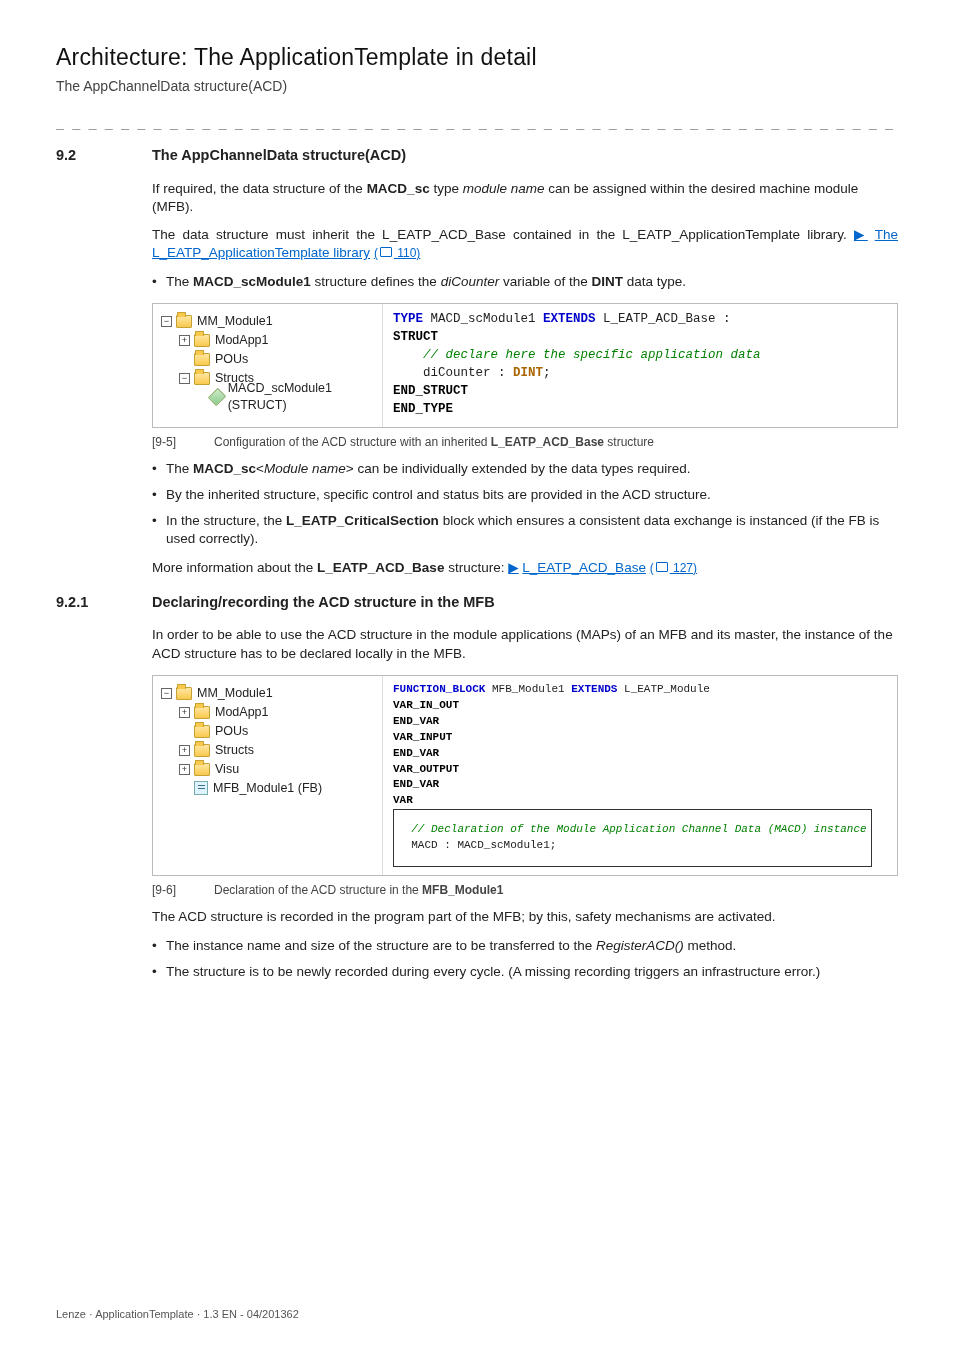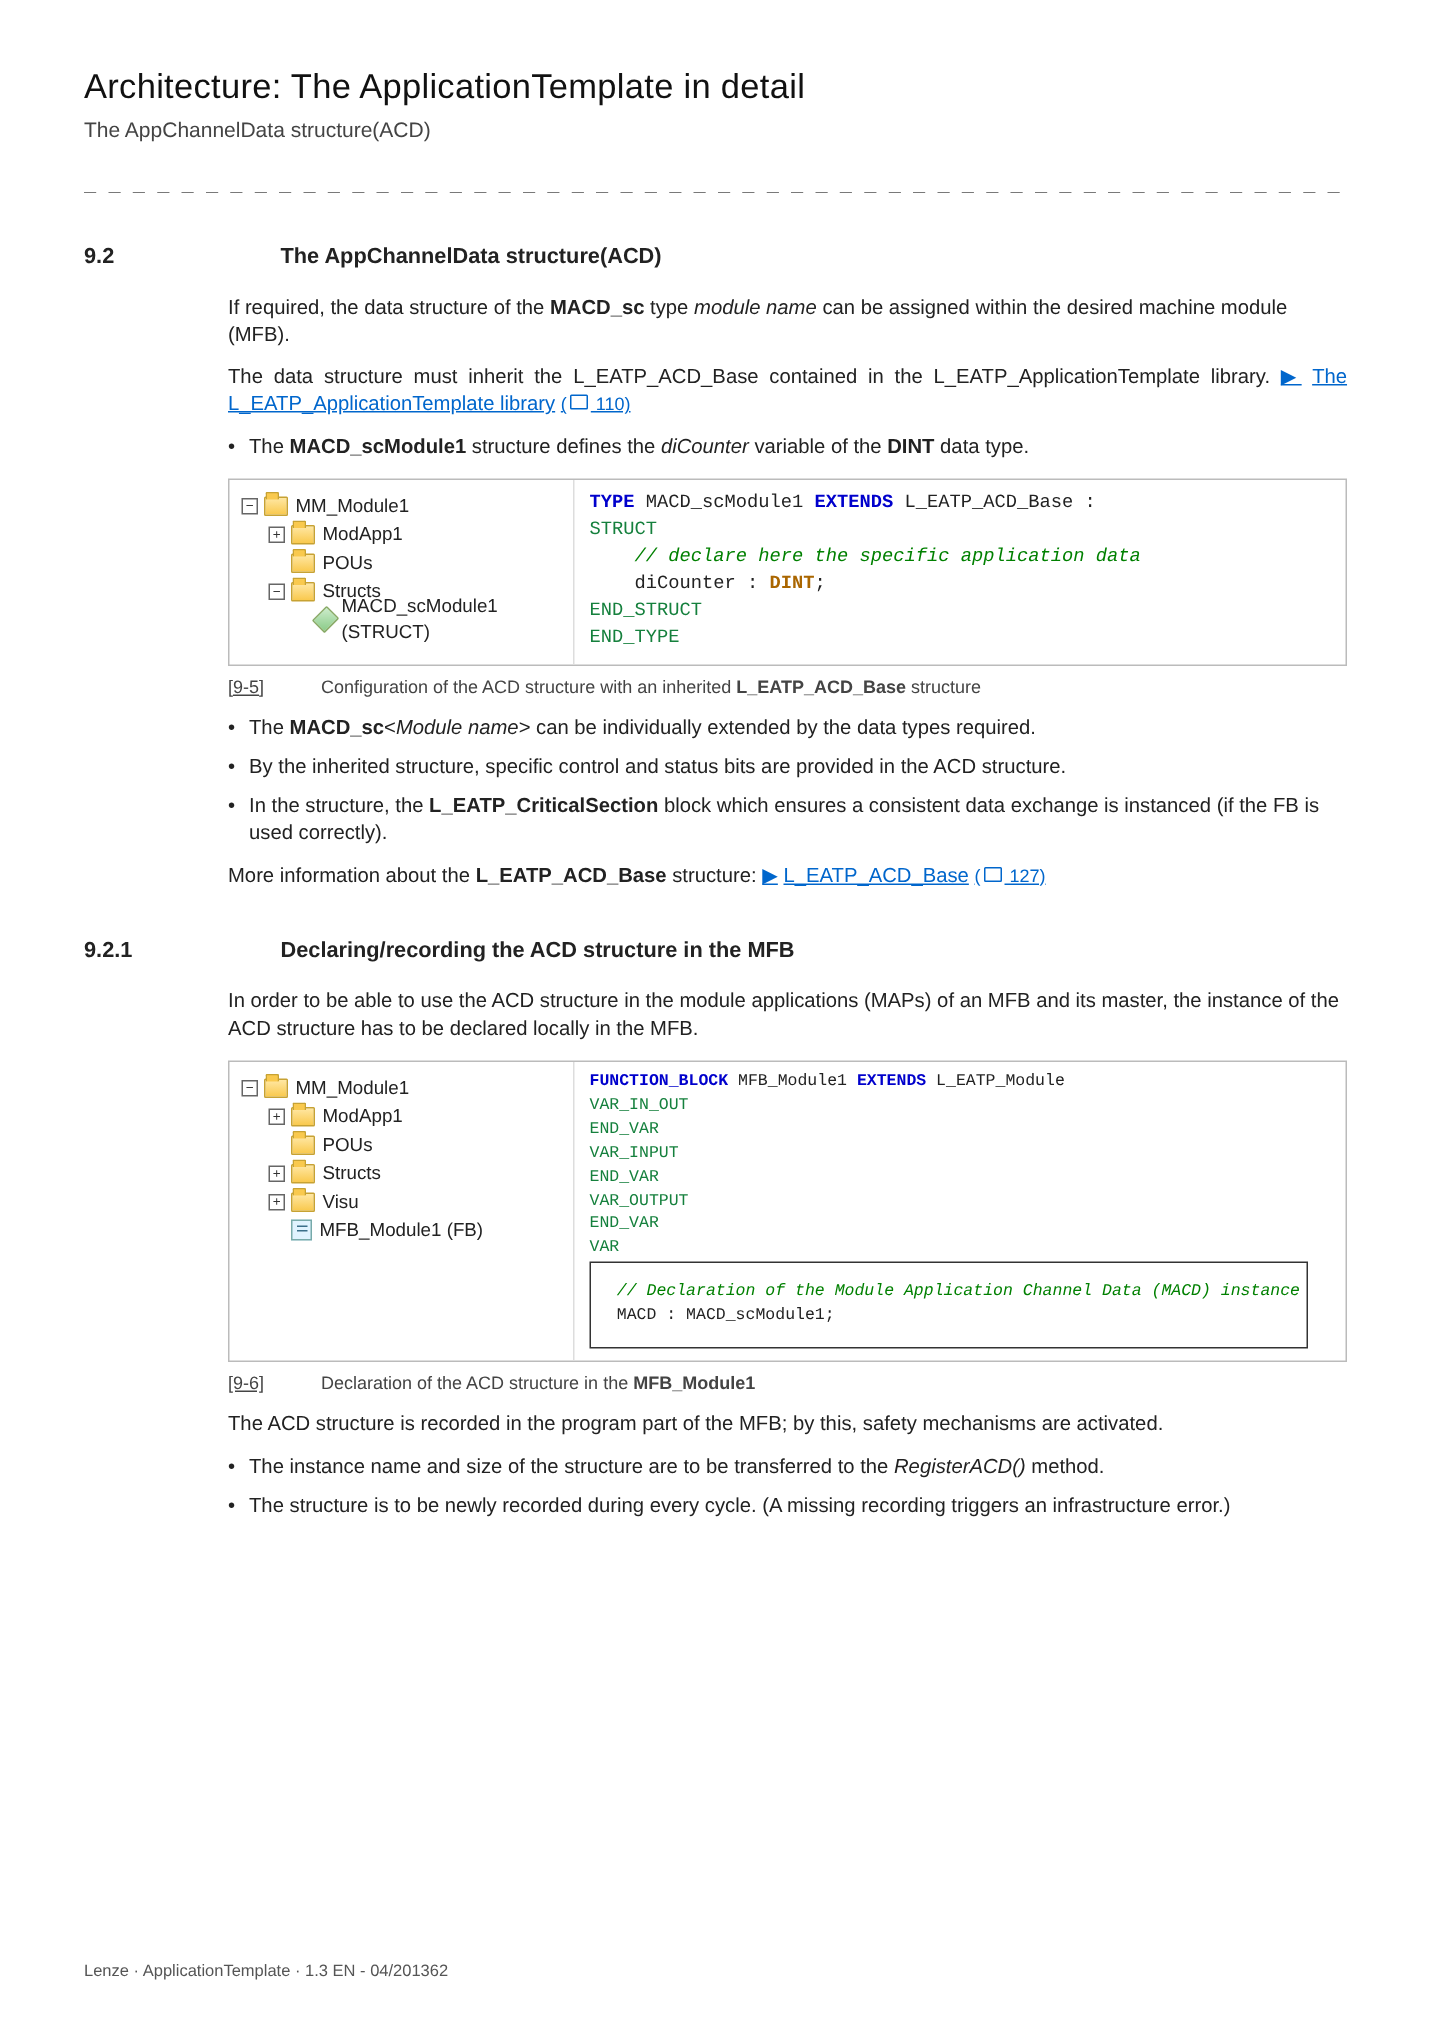--- a/index.html
+++ b/index.html
@@ -10,21 +10,21 @@
     font-family: "Segoe UI", "Myriad Pro", Arial, sans-serif;
     color: #222;
     font-size: 13.5px;
     line-height: 1.35;
     padding: 42px 56px 30px 56px;
     position: relative;
   }
   .pagehead-title { font-size: 23px; font-weight: 400; color: #111; letter-spacing: .2px; }
   .pagehead-sub { font-size: 14px; color: #444; margin-top: 4px; }
   .dashline { margin-top: 16px; font-family: Consolas, monospace; color: #555; white-space: nowrap; overflow: hidden; }
-  .section { margin-top: 32px; display: flex; gap: 35px; }
+  .section { margin-top: 16px; display: flex; }
   .secnum { width: 96px; font-weight: 700; font-size: 14.5px; }
   .sectitle { font-weight: 700; font-size: 14.5px; }
   .body-indent { margin-left: 96px; margin-top: 14px; }
   .para { margin-top: 10px; }
   .link { color: #0066cc; text-decoration: underline; cursor: pointer; }
   .pglink { color: #0066cc; font-size: 12px; text-decoration: underline; }
   .bullets { margin-top: 10px; }
   .bullets .bi { display:flex; margin-top:8px; }
   .bullets .dot { width: 14px; flex: none; }
   .bullets .txt { flex: 1; }
@@ -45,27 +45,27 @@
   .st-icon.struct::before{content:"";position:absolute;inset:0;border:1px solid #8a6; background:linear-gradient(135deg,#cdeccc,#8acb88); transform:rotate(45deg); border-radius:1px;}
   .st-icon.fb{ border:1px solid #7aa; background:#dff3ff; }
   .st-icon.fb::before{content:"";position:absolute;left:3px;top:3px;width:7px;height:1px;background:#3a6f8a;}
   .st-icon.fb::after{content:"";position:absolute;left:3px;top:6px;width:7px;height:1px;background:#3a6f8a;}
   .ind1{padding-left:0}
   .ind2{padding-left:18px}
   .ind3{padding-left:36px}
 
   .code pre { font-family: "Courier New", monospace; font-size:12.5px; line-height:1.45; white-space:pre; }
   .kw-type{ color:#0000cc; font-weight:700; }
-  .kw-blue{ color:#15803d; font-weight:400; }
+  .kw-blue{ color:#000000; font-weight:700; }
   .cm { color:#008000; font-style:italic; }
   .ty { color:#aa6600; font-weight:700; }
   .hlbox { border:1px solid #333; padding:12px 4px; display:inline-block; }
 
   .caption { display:flex; margin-top:6px; font-size:12px; color:#444; }
-  .caption .cnum { width:62px;text-decoration:underline; }
+  .caption .cnum { width:62px; }
 
   .footer { position:absolute; bottom:28px; left:56px; right:56px; display:flex; justify-content:flex-start; font-size:11px; color:#555; }
   .book-ico{display:inline-block;width:12px;height:10px;border:1px solid #0066cc;border-radius:1px;margin:0 2px;vertical-align:baseline;}
 </style>
 </head>
 <body>
 
 <div>
   <div class="pagehead-title">Architecture: The ApplicationTemplate in detail</div>
   <div class="pagehead-sub">The AppChannelData structure(ACD)</div>

